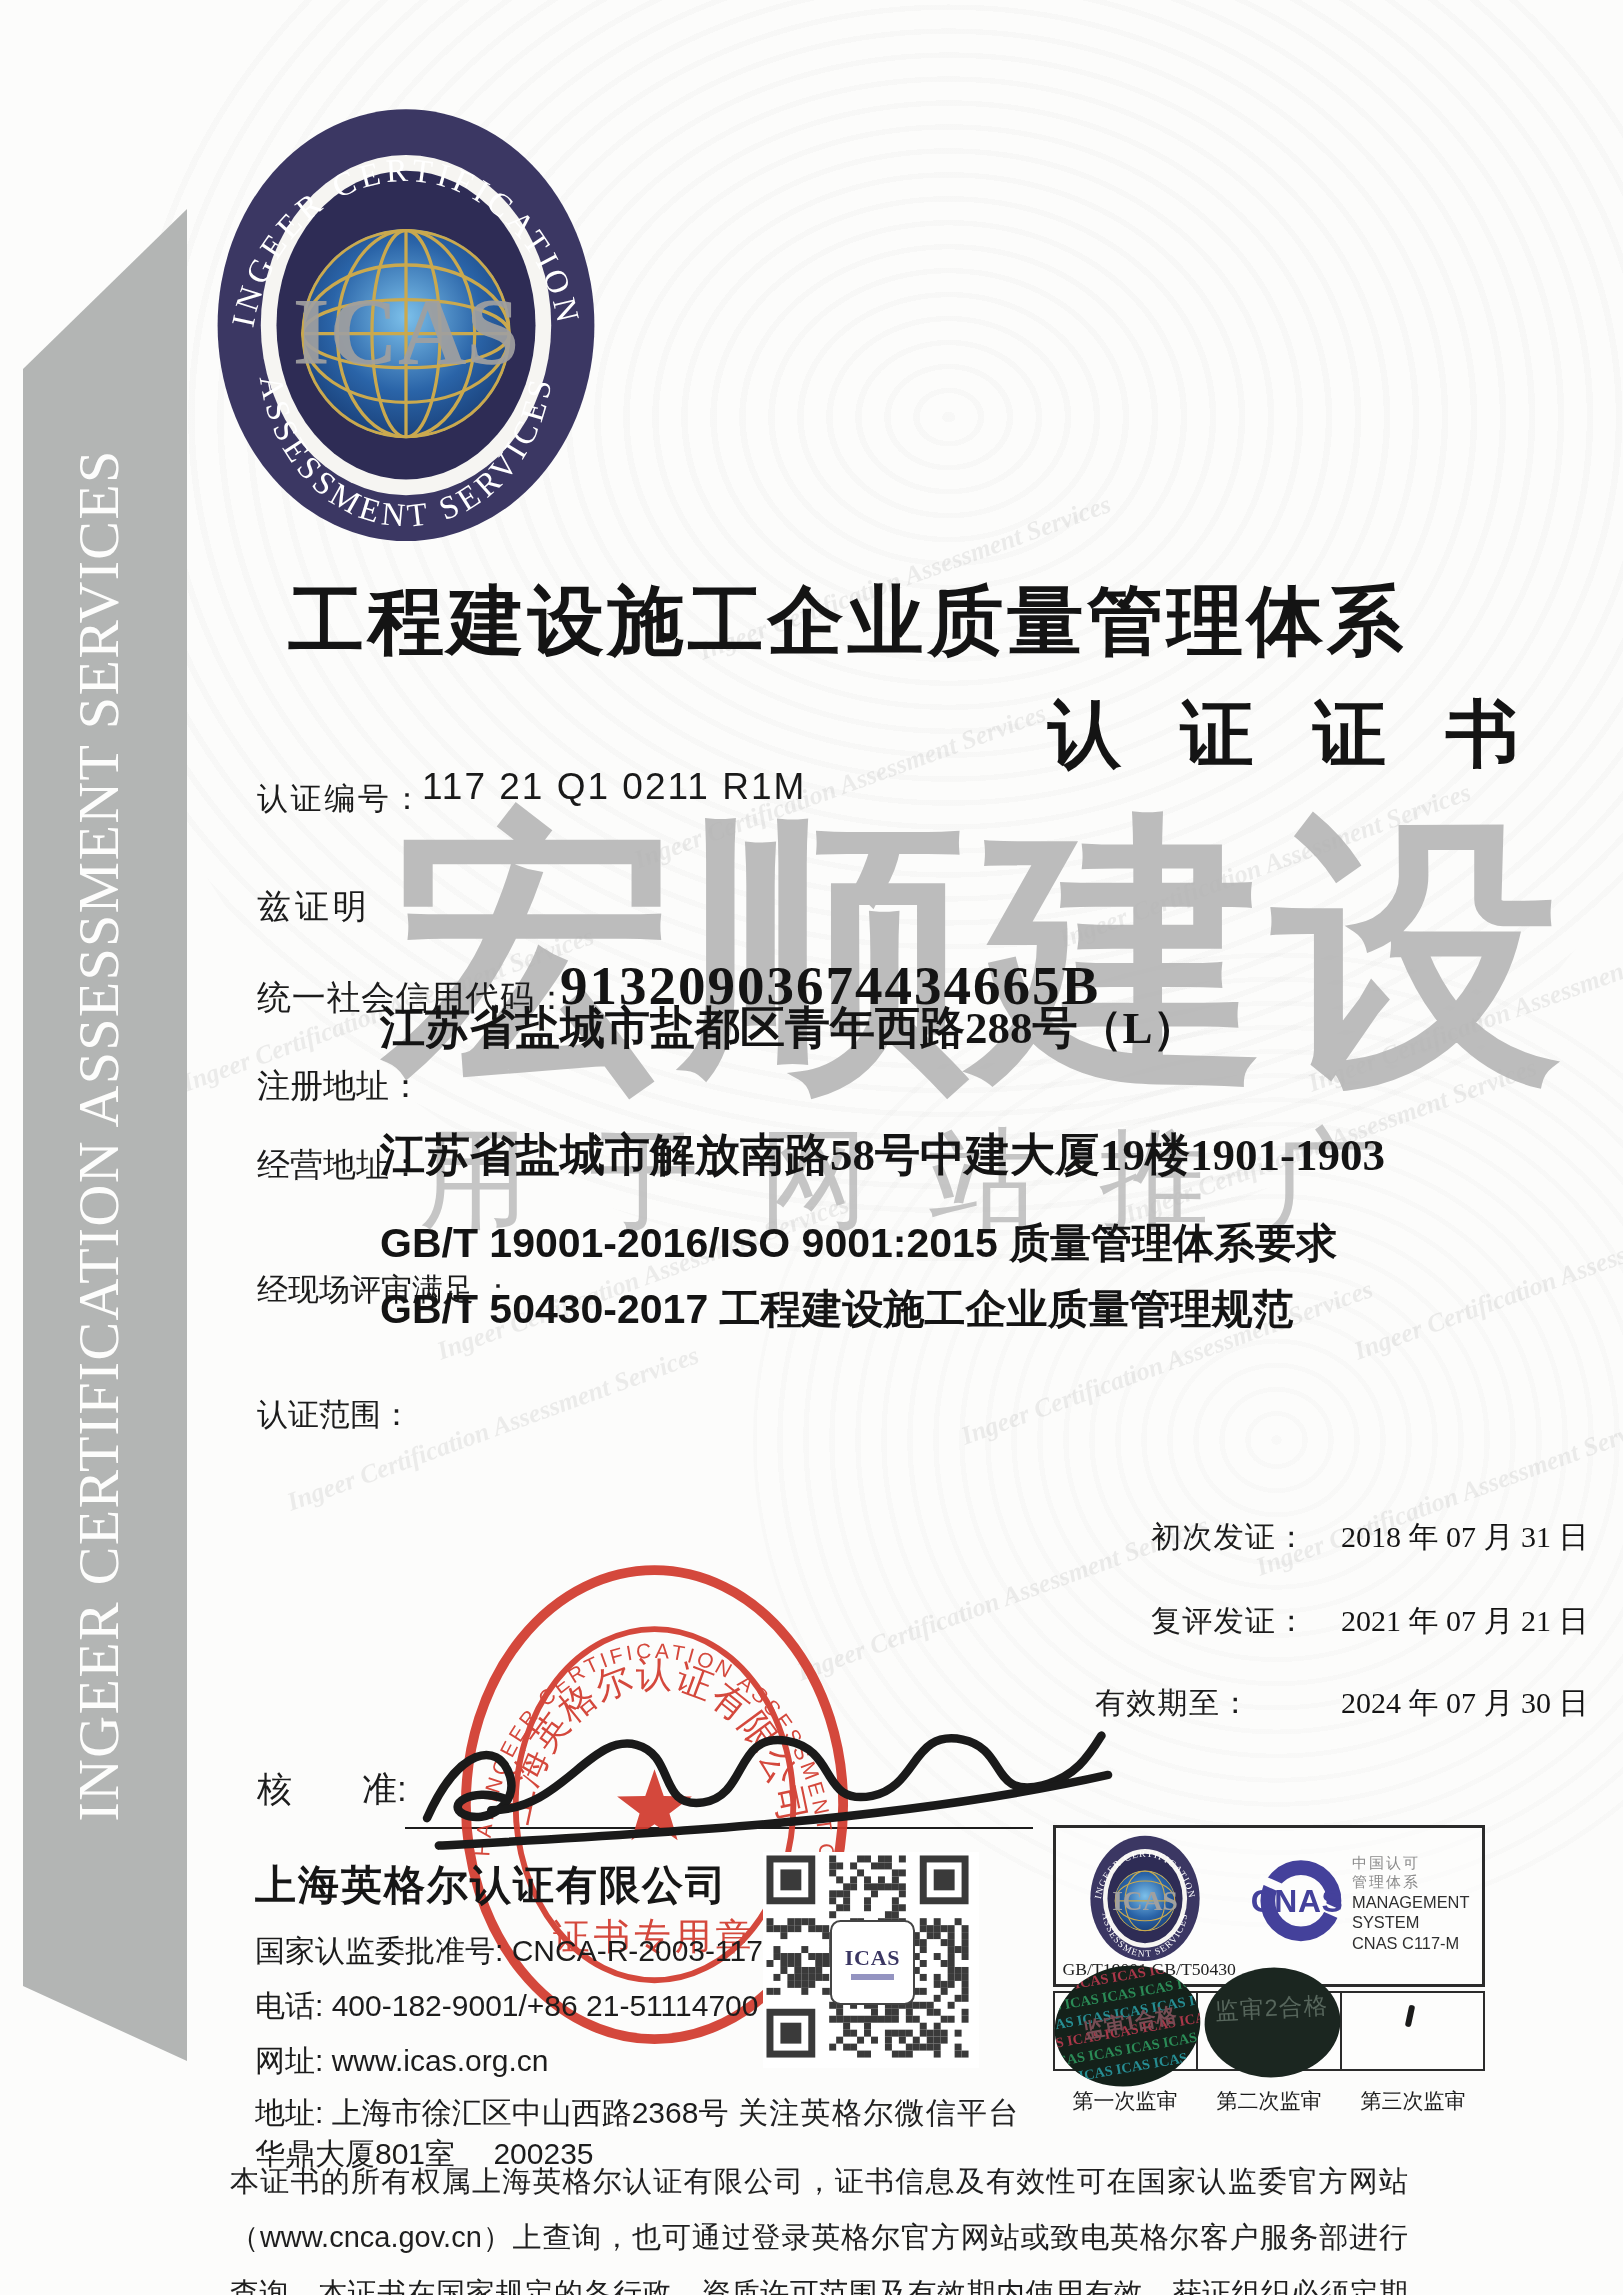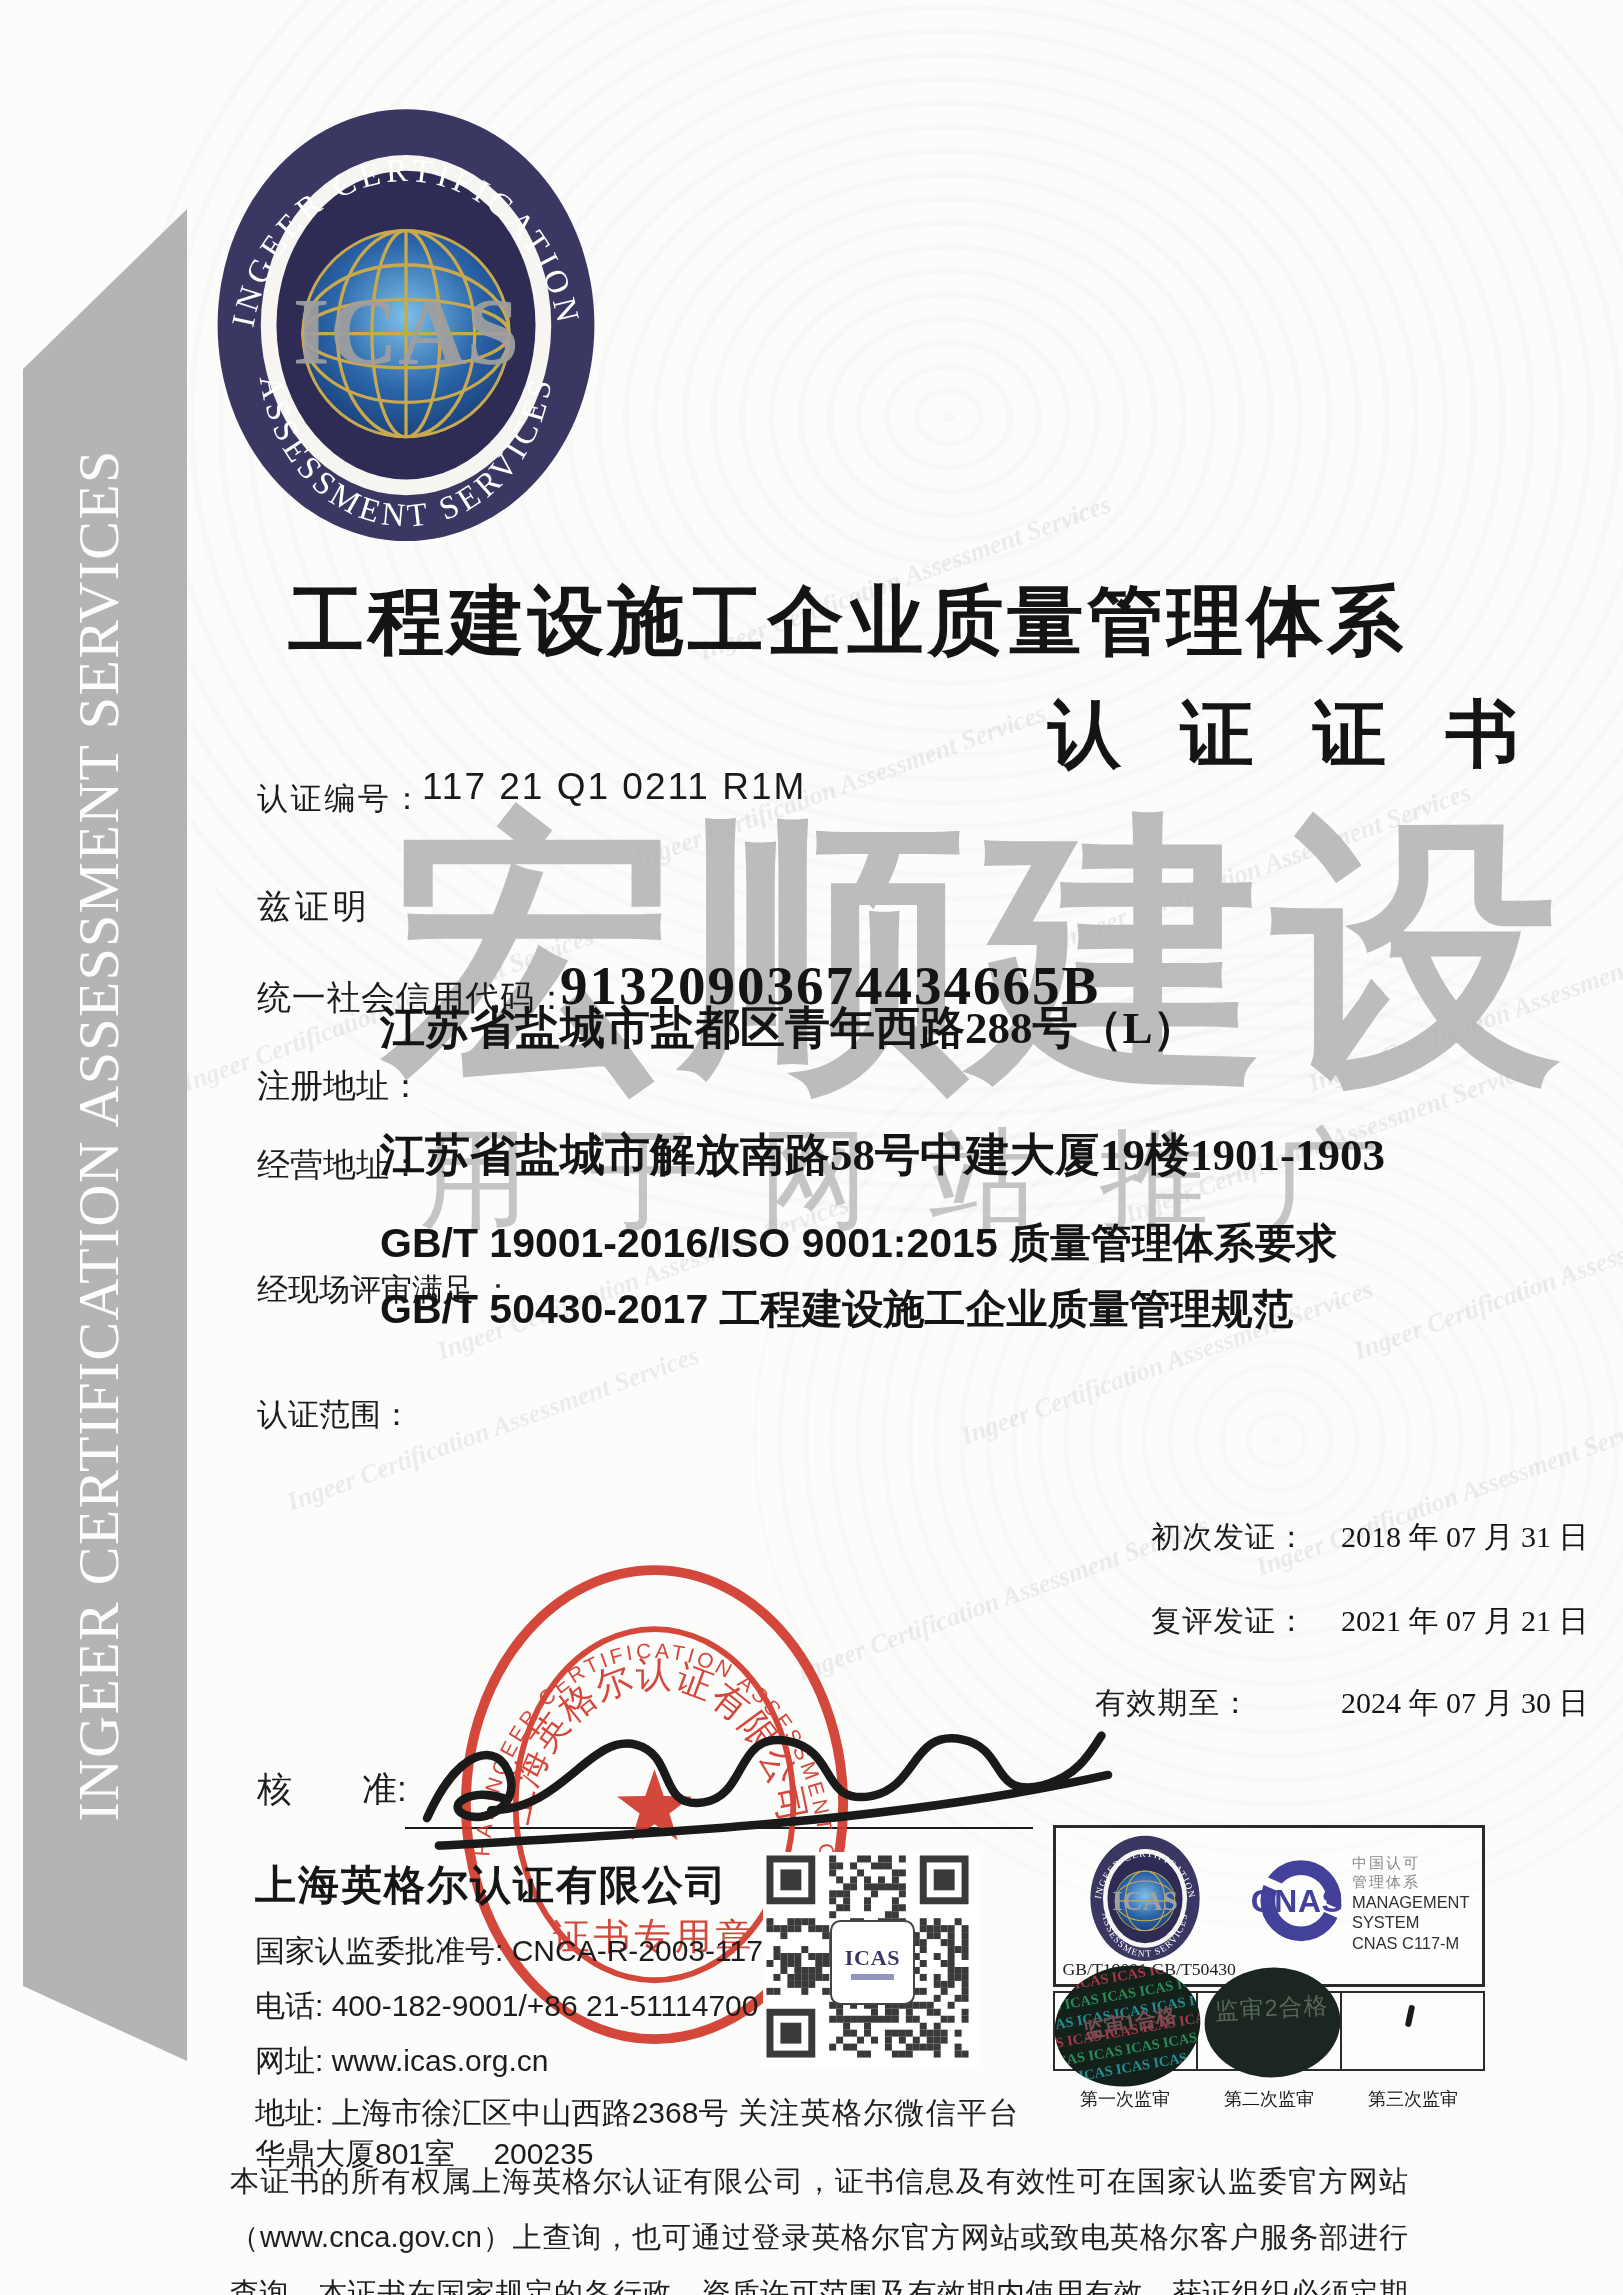--- a/index.html
+++ b/index.html
@@ -100,21 +100,21 @@
   .icas-cap{position:absolute;left:6.5px;top:131px;width:170px;text-align:center;font-family:"Liberation Serif",serif;font-size:17.7px;color:#222;white-space:nowrap;}
   .cnas-logo{position:absolute;left:191px;top:25px;width:98px;height:98px;}
   .cnas-txt{position:absolute;left:296px;top:26px;line-height:1.25;}
   .cnas-txt .g{font-size:15px;color:#8a8a8a;letter-spacing:2px;}
   .cnas-txt .d{font-size:16.4px;color:#2f2f2f;letter-spacing:0;}
 
   .audit-row{position:absolute;left:1053px;top:1991px;width:432px;height:80px;border:2.6px solid #2b2b2b;box-sizing:border-box;display:flex;background:rgba(255,255,255,.3);}
   .audit-cell{flex:1;position:relative;border-right:2.6px solid #2b2b2b;overflow:visible;}
   .audit-cell:last-child{border-right:none;}
   .audit-labels{position:absolute;left:1053px;top:2087px;width:432px;display:flex;}
-  .audit-labels span{flex:1;text-align:center;font-size:18px;color:#1c1c1c;white-space:nowrap;font-family:"Liberation Sans",sans-serif;}
+  .audit-labels span{flex:1;text-align:center;font-size:21px;color:#1c1c1c;white-space:nowrap;font-family:"Liberation Sans",sans-serif;}
   .sticker1{position:absolute;left:-3.9px;top:-31px;width:153px;height:128px;transform:rotate(-10deg);}
   .sticker2{position:absolute;left:3.9px;top:-27.5px;width:141px;height:113px;transform:rotate(-3deg);}
   .tick3{position:absolute;left:65px;top:11.8px;width:5.9px;height:22px;background:#1b1b1b;border-radius:2.6px;transform:rotate(12deg);}
 
   .footer-par{position:absolute;left:230px;top:2153px;width:1178px;font-size:29px;line-height:56px;color:#1f1f1f;
        text-align:justify;font-family:"Liberation Sans",sans-serif;}
 </style>
 </head>
 <body>
 

